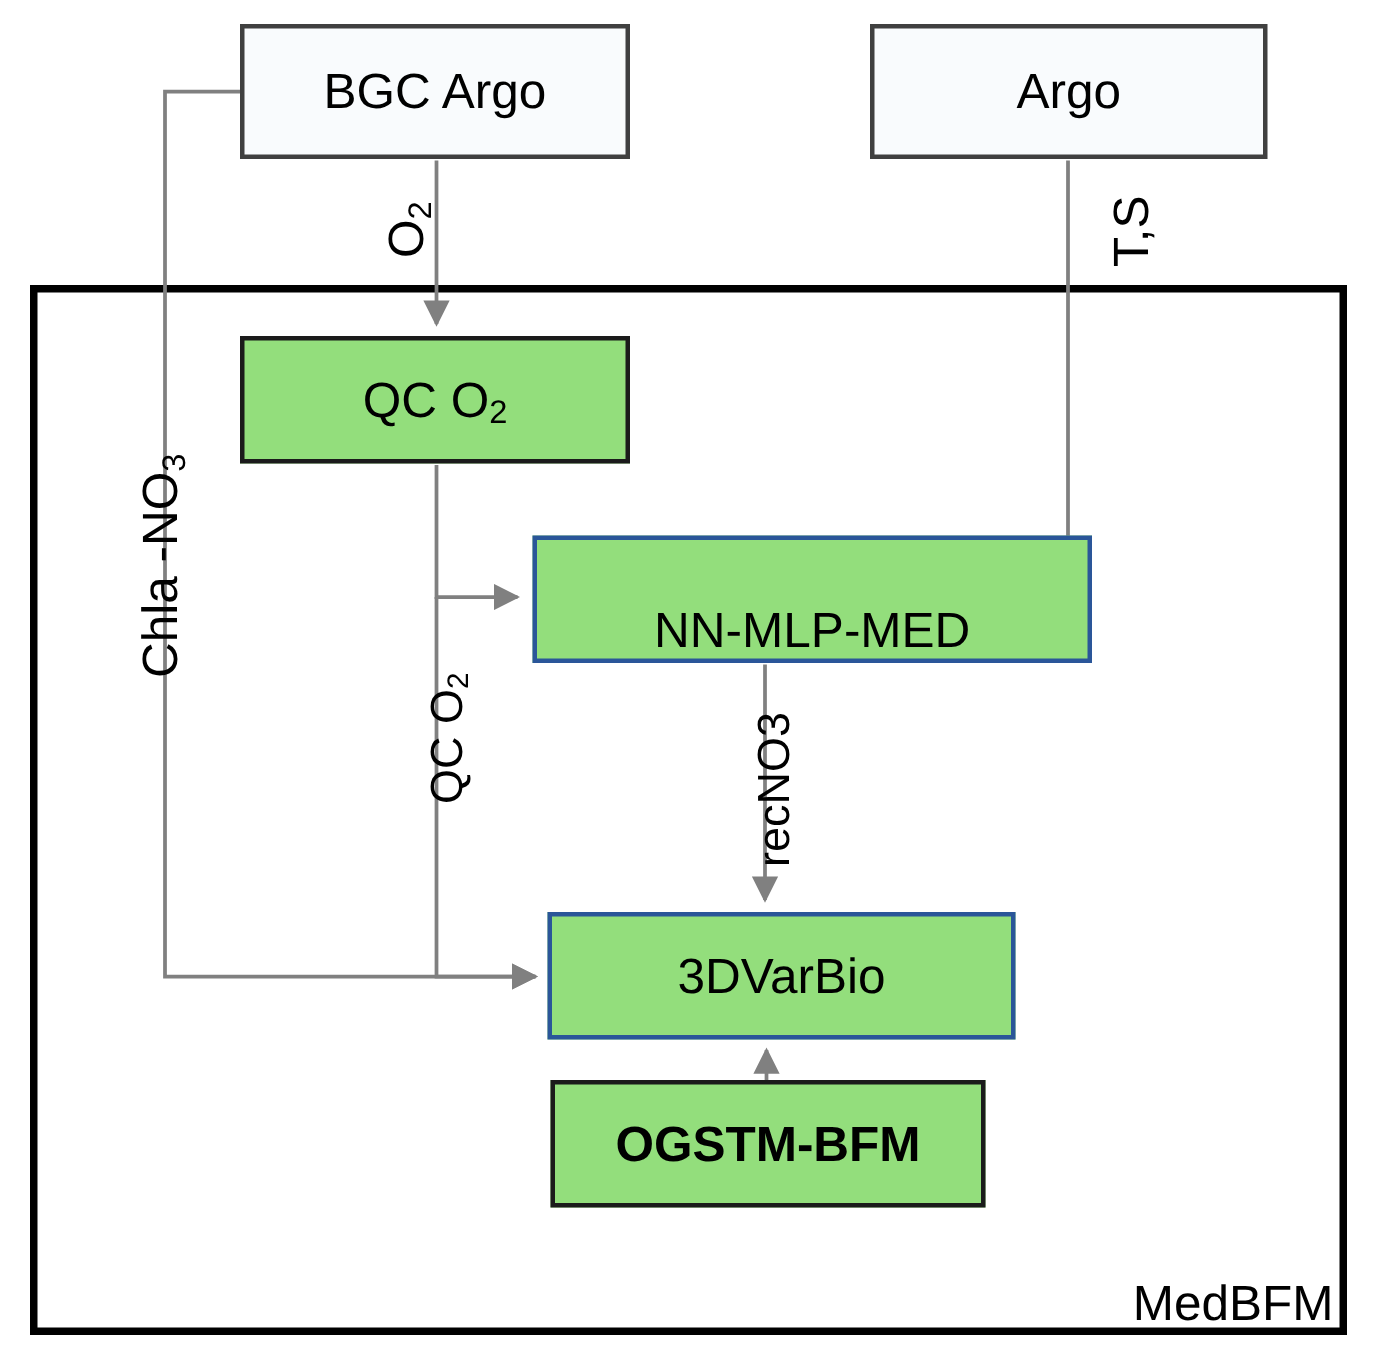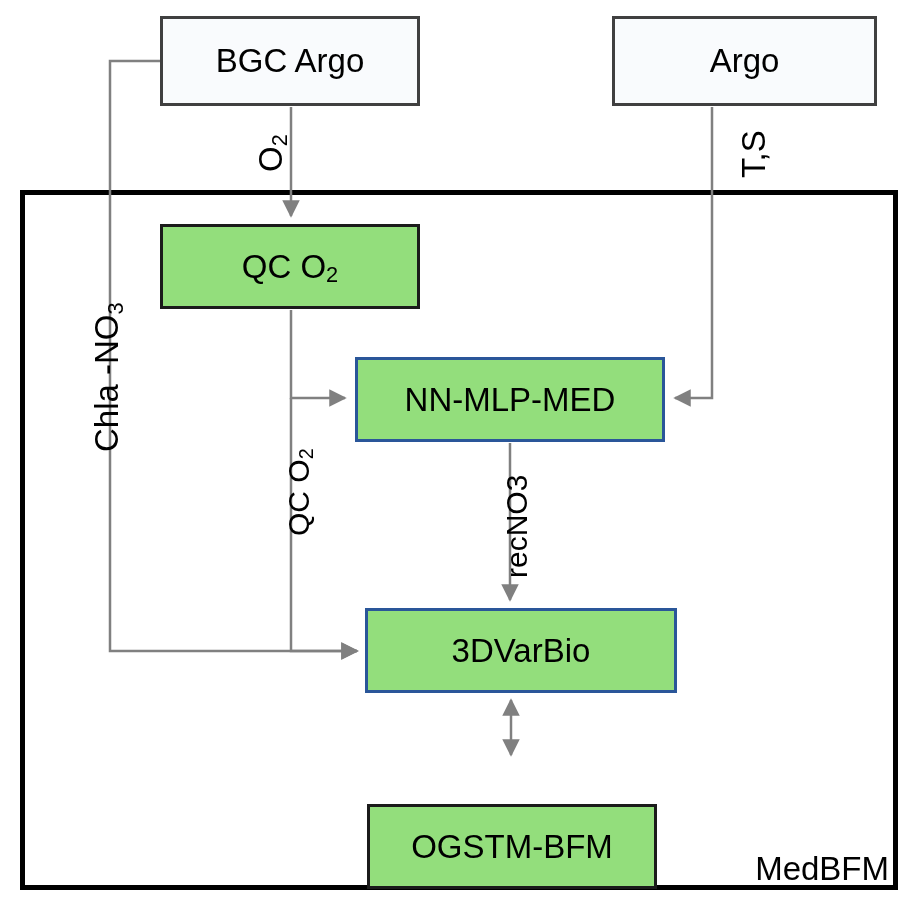--- a/index.html
+++ b/index.html
@@ -66,37 +66,37 @@
 
     <g>
       <path d="M 511 700 L 511 755" stroke="#808080" stroke-width="2.5" fill="none" marker-start="url(#arrowRev)" marker-end="url(#arrow)"></path>
     </g>
   </svg>
 
   <div class="node node-white" style="left:160px;top:16px;width:260px;height:90px;">
     <span>BGC Argo</span>
   </div>
 
-  <div class="node node-white" style="left:580px;top:16px;width:265px;height:90px;margin-left:32px;">
+  <div class="node node-white" style="left:580px;top:16px;width:265px;height:90px;">
     <span>Argo</span>
   </div>
 
   <div class="node node-green-dark" style="left:160px;top:224px;width:260px;height:85px;">
     <span>QC O<sub>2</sub></span>
   </div>
 
-  <div class="node node-green-blue" style="left:355px;top:357px;width:310px;height:85px;">
+  <div class="node node-green-blue" style="left:355px;top:357px;width:373px;height:85px;align-items:flex-end;">
     <span>NN-MLP-MED</span>
   </div>
 
   <div class="node node-green-blue" style="left:365px;top:608px;width:312px;height:85px;">
     <span>3DVarBio</span>
   </div>
 
-  <div class="node node-green-dark" style="left:367px;top:804px;width:290px;height:85px;">
+  <div class="node node-green-dark" style="left:367px;top:720px;width:290px;height:85px;font-weight:bold;">
     <span>OGSTM-BFM</span>
   </div>
 
   <div class="vlabel big" style="left:252px;top:172px;">O<sub>2</sub></div>
 
   <div class="vlabel big" style="left:735px;top:178px;">T,S</div>
 
   <div class="vlabel big" style="left:88px;top:452px;">Chla -NO<sub>3</sub></div>
 
   <div class="vlabel" style="left:282px;top:536px;">QC O<sub>2</sub></div>

